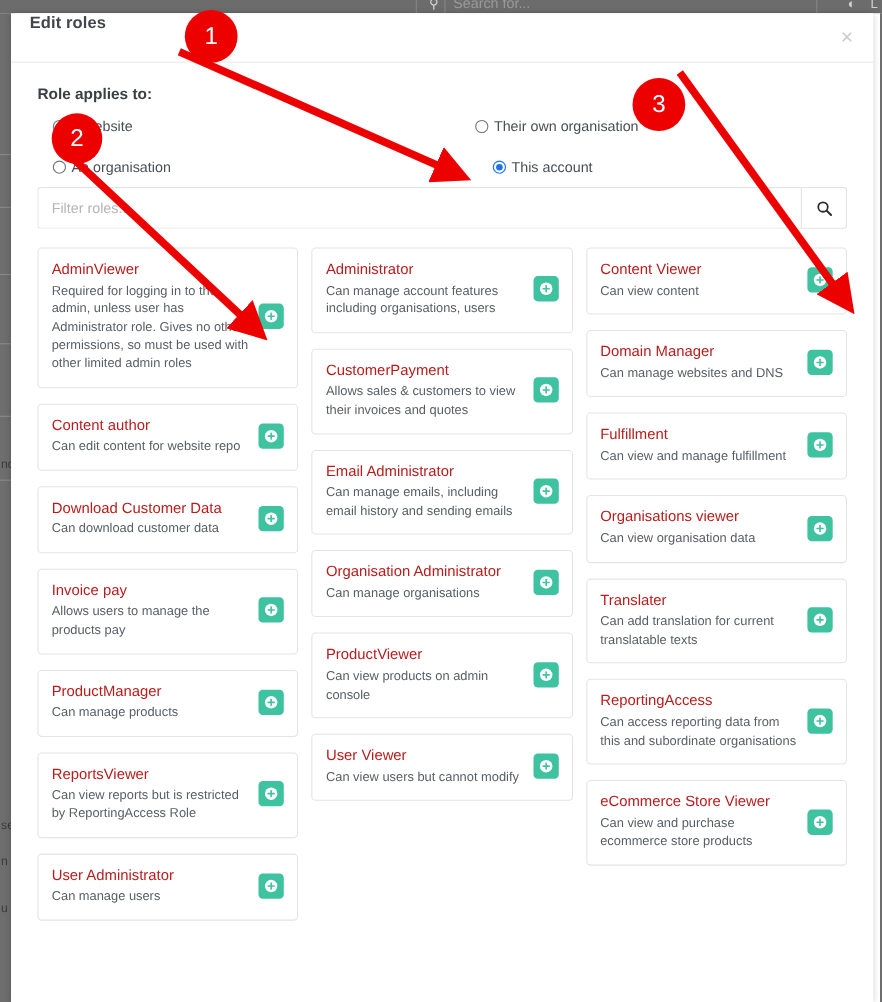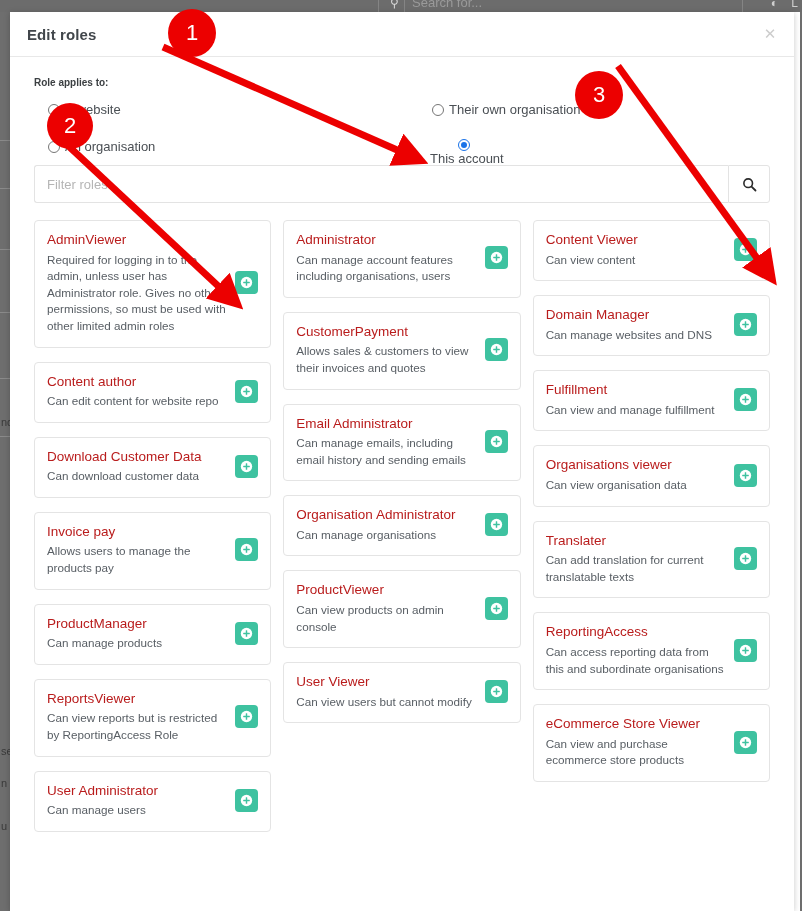--- a/index.html
+++ b/index.html
@@ -52,58 +52,58 @@
     left: 10px; top: 12px;
     width: 784px; height: 899px;
     background: #ffffff;
     box-shadow: 0 1px 6px rgba(0,0,0,.22);
     overflow: hidden;
   }
   .modal-header {
     position: relative;
     height: 45px;
     border-bottom: 1px solid #e8e8e8;
-    display: flex; align-items: center;
+    display: flex; 
   }
   .modal-title {
     margin-left: 17px;
     font-size: 15px; font-weight: bold; color: #41464b;
     letter-spacing: .1px;
   }
   .modal-close {
     position: absolute; right: 14px; top: 12px;
     width: 20px; height: 20px;
     color: #cccccc; font-size: 15px;
     display: flex; align-items: center; justify-content: center;
     cursor: pointer; background: none; border: none; padding: 0;
     font-family: "Liberation Sans", sans-serif;
   }
   .modal-body { padding: 0 12px; }
 
   .applies-label {
     margin: 20px 0 0 12px;
-    font-size: 10px; font-weight: bold; color: #3c4043;
+    font-size: 14px; font-weight: bold; color: #3c4043;
   }
 
   .radio-grid {
     margin: 13px 0 0 12px;
     position: relative;
     height: 56px;
   }
   .radio-opt {
     position: absolute;
     display: flex; align-items: center;
     font-size: 13px; color: #4a4f54;
     cursor: pointer;
     white-space: nowrap;
   }
   .radio-opt.r0 { left: 14px;  top: 1px; }
   .radio-opt.r1 { left: 14px;  top: 38px; }
   .radio-opt.r2 { left: 398px; top: 1px; }
-  .radio-opt.r3 { left: 396px; top: 38px; flex-direction: column; }
+  .radio-opt.r3 { left: 414px; top: 38px; }
   .radio-dot {
     width: 12px; height: 12px; border-radius: 50%;
     border: 1px solid #767676; background: #fff;
     margin-right: 5px; flex: none; position: relative;
   }
   .radio-dot.sel {
     border: 1px solid #1a73e8; background: #ffffff;
   }
   .radio-dot.sel::after {
     content: ""; position: absolute;

